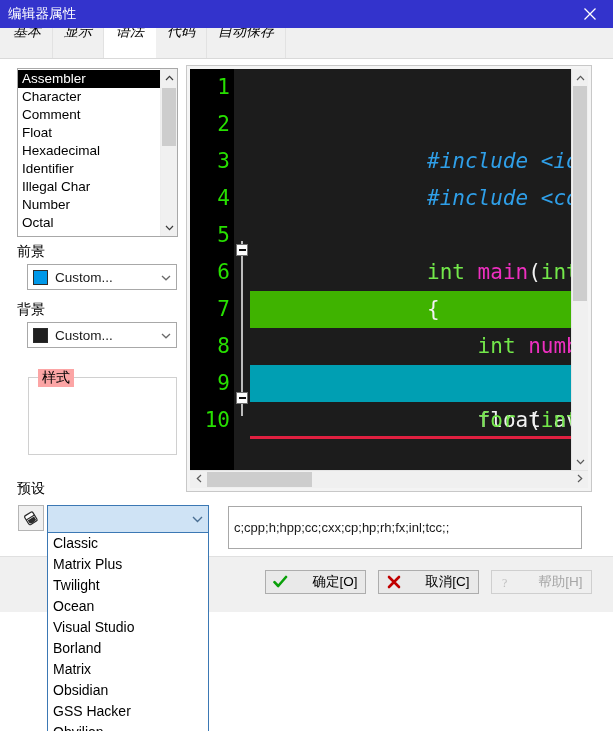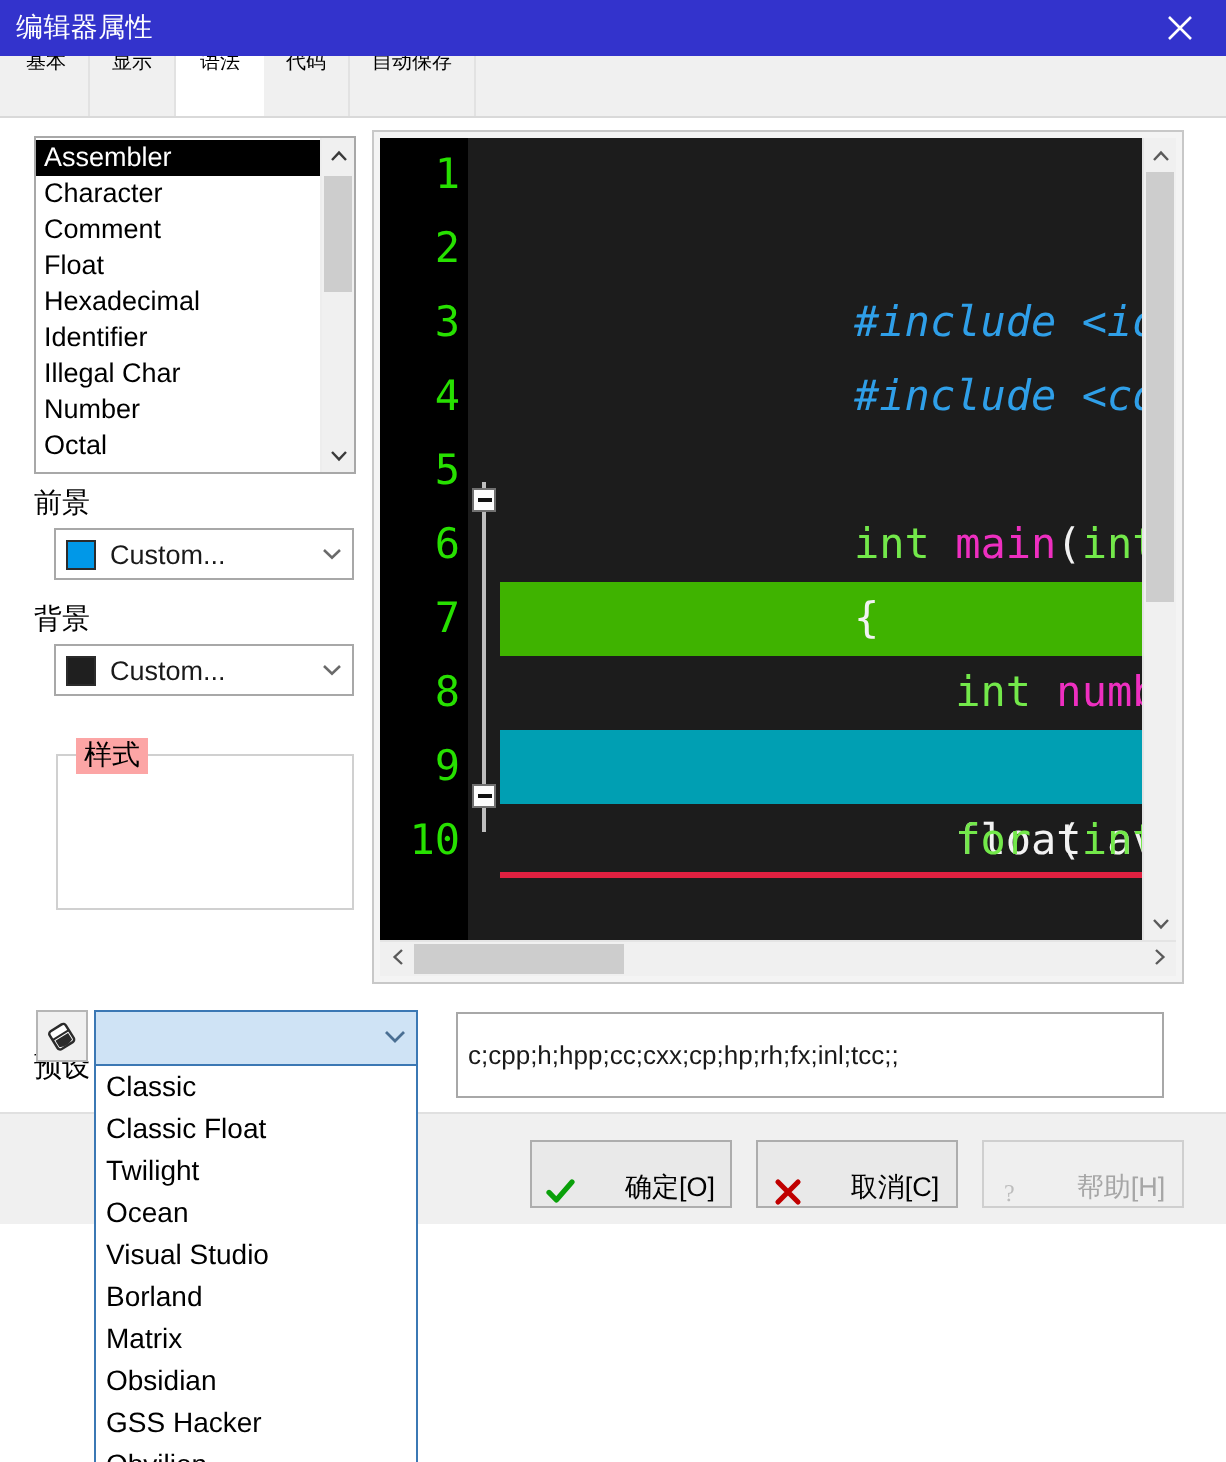--- a/index.html
+++ b/index.html
@@ -51,27 +51,28 @@
     border-bottom: 1px solid #d9d9d9;
     display: flex;
     align-items: flex-end;
     padding-left: 2px;
     box-sizing: border-box;
   }
   .tab {
     height: 41px;
     line-height: 29px;
     padding: 0 11px;
-    font-size: 10px;
+    font-size: 14px;
     background: #f0f0f0;
     border-right: 1px solid #e2e2e2;
     color: #000;
     white-space: nowrap;
     cursor: default;
     box-sizing: border-box;
+    font-style: italic;
   }
   .tab.active {
     background: #ffffff;
     border-right: 1px solid #ffffff;
     border-left: 1px solid #ffffff;
     font-weight: normal;
   }
   .tabfill {
     flex: 1;
     height: 29px;
@@ -384,26 +385,26 @@
   .btnbar {
     position: absolute;
     left: 0; top: 497px;
     width: 613px;
     height: 56px;
     background: #f0f0f0;
     border-top: 1px solid #e0e0e0;
   }
   .dlgbtn {
     position: absolute;
-    height: 34px;
+    height: 24px;
     border: 1px solid #adadad;
     background: #e9e9e9;
     box-sizing: border-box;
     display: flex;
-    align-items: flex-end;
+    align-items: center;
     justify-content: center;
     gap: 24px;
     font-size: 13.5px;
     color: #000;
     cursor: default;
   }
   .dlgbtn.disabled { color: #a6a6a6; border-color: #cfcfcf; background: #efefef; }
   .dlgbtn .bi { display: flex; align-items: center; }
 
   .bottom-blank {
@@ -594,21 +595,21 @@
         </div>
         <div class="harrow">
           <svg width="6" height="9" viewBox="0 0 6 9">
               <path d="M1 1 L4.7 4.5 L1 8" stroke="#5a5a5a" stroke-width="1.2" fill="none"></path>
             </svg>
         </div>
       </div>
     </div>
   </div>
 
-  <div class="fieldlabel" style="left:17px; top:421px;margin-top:45px;">预设</div>
+  <div class="fieldlabel" style="left:17px; top:421px;">预设</div>
 
   <div class="preset-iconbtn" style="left:18px; top:446px; width:26px; height:26px;">
     <svg width="19" height="19" viewBox="0 0 20 20" aria-hidden="true">
       <g transform="rotate(-32 10 10)">
         <rect x="4.5" y="4" width="10" height="11" rx="1.6" fill="#ffffff" stroke="#2b2b2b" stroke-width="1.3"></rect>
         <path d="M4.5 8.5 L14.5 8.5" stroke="#2b2b2b" stroke-width="1.1"></path>
         <path d="M5.6 9.6 L13.4 9.6 L13.4 13.6 Q9.5 15.4 5.6 13.6 Z" fill="#2b2b2b"></path>
       </g>
     </svg>
   </div>
@@ -650,21 +651,21 @@
           </svg>
       </span>
       <span>帮助[H]</span>
     </div>
   </div>
 
   <div class="bottom-blank"></div>
 
   <div class="dropdown">
     <div class="dd-item">Classic</div>
-    <div class="dd-item">Classic Float</div>
+    <div class="dd-item">Matrix Plus</div>
     <div class="dd-item">Twilight</div>
     <div class="dd-item">Ocean</div>
     <div class="dd-item">Visual Studio</div>
     <div class="dd-item">Borland</div>
     <div class="dd-item">Matrix</div>
     <div class="dd-item">Obsidian</div>
     <div class="dd-item">GSS Hacker</div>
     <div class="dd-item">Obvilion</div>
 
   </div>

